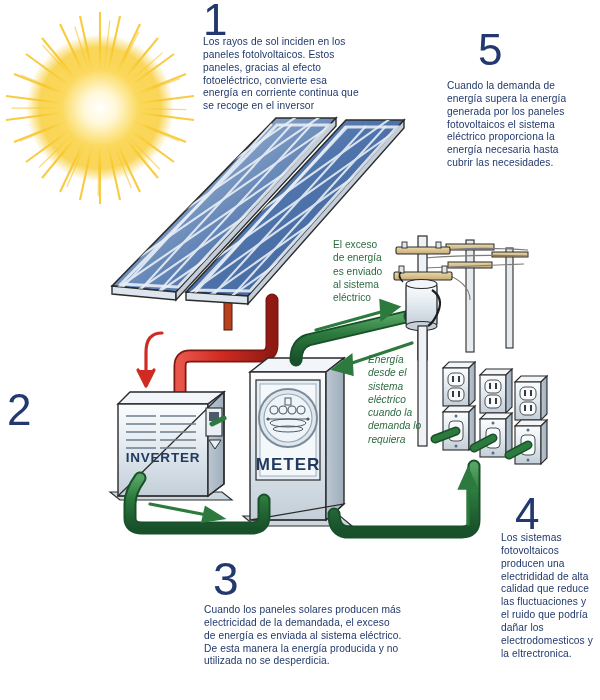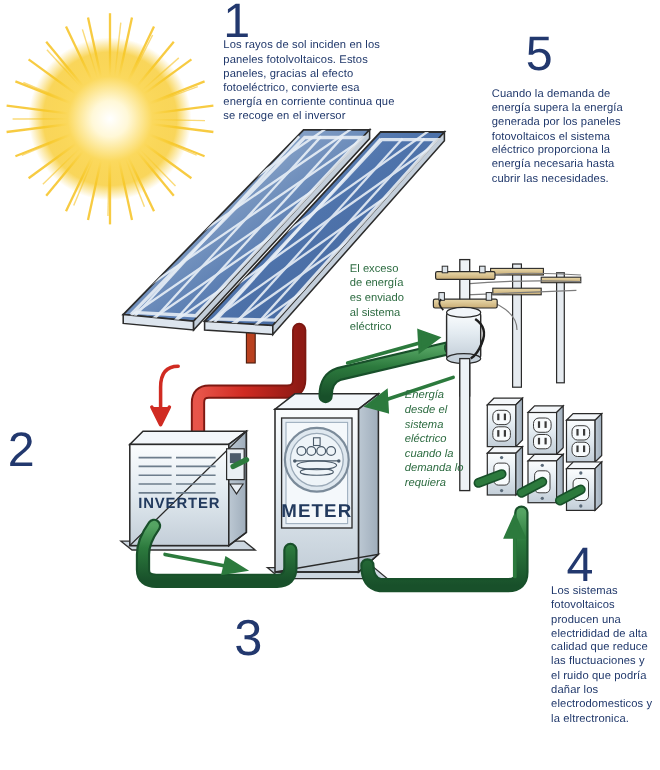--- a/index.html
+++ b/index.html
@@ -14,21 +14,21 @@
   #n1{left:203px;top:-2px;}
   #t1{left:203px;top:36px;width:160px;}
   #n5{left:478px;top:28px;}
   #t5{left:447px;top:80px;width:122px;}
   #n2{left:7px;top:388px;}
   #t2{left:7px;top:426px;width:104px;}
   #n3{left:213px;top:556px;}
   #t3{left:204px;top:604px;width:200px;}
   #n4{left:515px;top:492px;}
   #t4{left:501px;top:532px;width:92px;}
-  #g1{left:318px;top:238px;width:58px;}
+  #g1{left:333px;top:238px;width:58px;}
   #g2{left:368px;top:353px;width:62px;font-style:italic;}
 </style>
 </head>
 <body>
 
 <div id="stage">
 
   <svg class="layer" viewBox="0 0 600 700">
     <defs>
       <radialGradient id="sunG" cx="50%" cy="50%" r="50%">
@@ -400,20 +400,21 @@
 
   <div class="num" id="n1" style="font-size:44px;">1</div>
   <div class="txt body-t" id="t1">Los rayos de sol inciden en los paneles fotolvoltaicos. Estos paneles, gracias al efecto fotoeléctrico, convierte esa energía en corriente continua que se recoge en el inversor</div>
 
   <div class="num" id="n5" style="font-size:44px;">5</div>
   <div class="txt body-t" id="t5">Cuando la demanda de energía supera la energía generada por los paneles fotovoltaicos el sistema eléctrico proporciona la energía necesaria hasta cubrir las necesidades.</div>
 
   <div class="num" id="n2" style="font-size:44px;">2</div>
 
   <div class="num" id="n3" style="font-size:46px;">3</div>
+  <div class="txt body-t" id="t3">Cuando los paneles solares producen más electricidad de la demandada, el exceso de energía es enviada al sistema eléctrico. De esta manera la energía producida y no utilizada no se desperdicia.</div>
 
   <div class="num" id="n4" style="font-size:44px;">4</div>
   <div class="txt body-t" id="t4">Los sistemas fotovoltaicos producen una electrididad de alta calidad que reduce las fluctuaciones y el ruido que podría dañar los electrodomesticos y la eltrectronica.</div>
 
   <div class="green-t" id="g1">El exceso de energía es enviado al sistema eléctrico</div>
   <div class="green-t" id="g2">Energía desde el sistema eléctrico cuando la demanda lo requiera</div>
 
 </div>
 
 </body></html>

